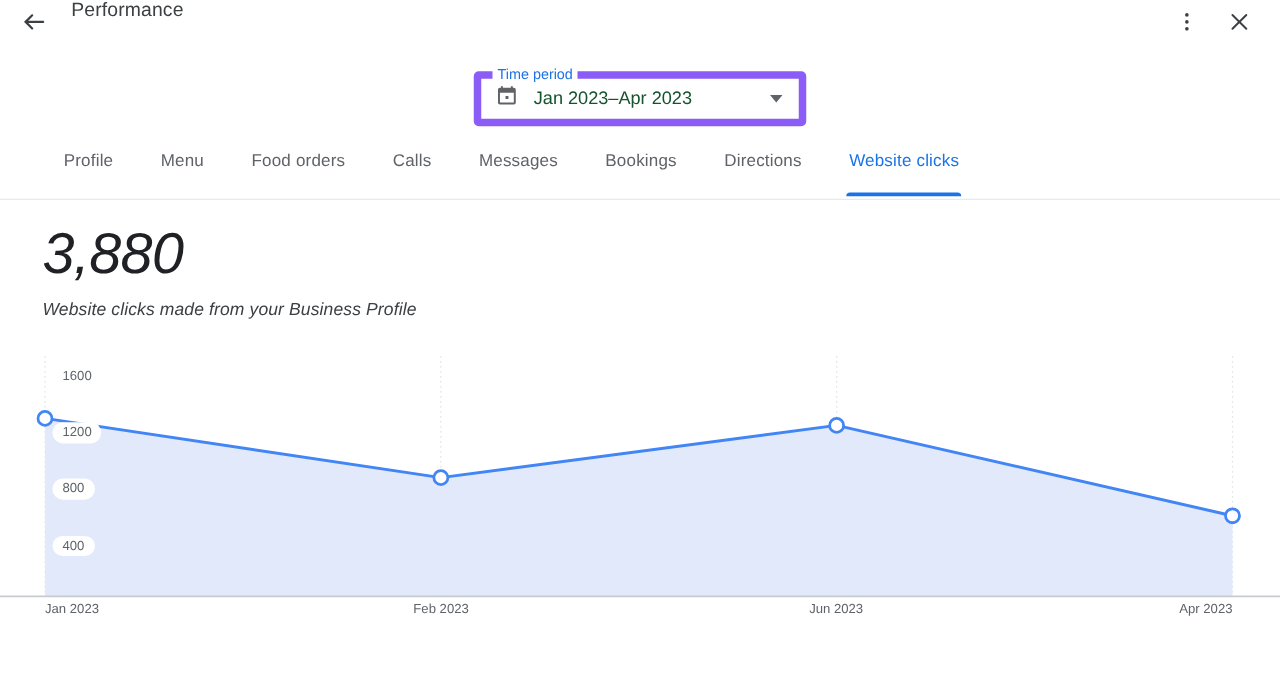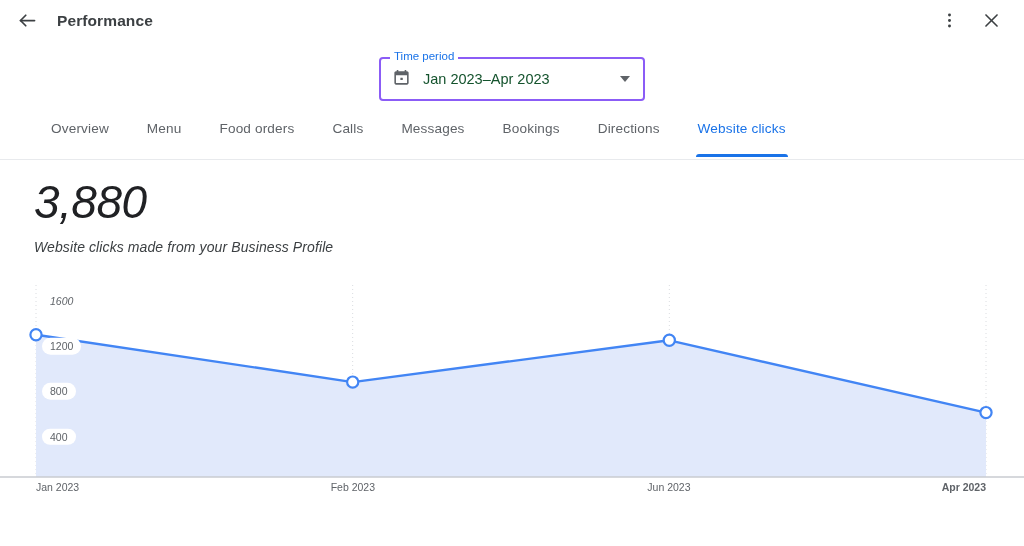--- a/index.html
+++ b/index.html
@@ -13,24 +13,23 @@
     font-family: "Liberation Sans", sans-serif;
     color: #202124;
     overflow: hidden;
     position: relative;
   }
 
   
   .topbar {
     height: 41px;
     display: flex;
-    align-items: center;
+    align-items: flex-start;
     padding: 0 16px 0 10px;
     box-sizing: border-box;
-    font-weight: bold;
   }
   .icon-btn {
     width: 34px;
     height: 34px;
     border-radius: 50%;
     display: flex;
     align-items: center;
     justify-content: center;
     cursor: pointer;
     flex: none;
@@ -56,21 +55,21 @@
   
   .timefield-row {
     display: flex;
     justify-content: center;
     margin-top: 16px;
   }
   .timefield {
     position: relative;
     width: 266px;
     height: 44px;
-    border: 2px solid #8b5cf6;
+    border: 6px solid #8b5cf6;
     border-radius: 4px;
     box-sizing: border-box;
     display: flex;
     align-items: center;
     padding: 0 10px 0 11px;
     cursor: pointer;
     background: #fff;
   }
   .timefield-legend {
     position: absolute;
@@ -231,21 +230,21 @@
         <path d="M19 4h-1V2.6h-2V4H8V2.6H6V4H5C3.9 4 3 4.9 3 6v13c0 1.1 .9 2 2 2h14c1.1 0 2-.9 2-2V6c0-1.1-.9-2-2-2zm0 15H5V9h14v10z"></path>
         <rect x="10.6" y="12.3" width="3" height="3" rx="0.3"></rect>
       </svg>
     </span>
     <span class="timefield-value">Jan 2023–Apr 2023</span>
     <span class="caret"></span>
   </div>
 </div>
 
 <div class="tabs">
-  <div class="tab"><span>Overview</span></div>
+  <div class="tab"><span>Profile</span></div>
   <div class="tab"><span>Menu</span></div>
   <div class="tab"><span>Food orders</span></div>
   <div class="tab"><span>Calls</span></div>
   <div class="tab"><span>Messages</span></div>
   <div class="tab"><span>Bookings</span></div>
   <div class="tab"><span>Directions</span></div>
   <div class="tab active">
     <span>Website clicks</span>
     <span class="tab-underline"></span>
   </div>
@@ -264,24 +263,24 @@
       <line x1="986" y1="8" x2="986" y2="200" stroke="#dadce0" stroke-width="1" stroke-dasharray="1 3"></line>
       <path d="M 36 200 L 36.0 57.7 L 352.7 105.1 L 669.3 63.3 L 986.0 135.6 L 986 200 Z" fill="#e1e9fb"></path>
       <path d="M 36.0 57.7 L 352.7 105.1 L 669.3 63.3 L 986.0 135.6" fill="none" stroke="#4285f4" stroke-width="2.4" stroke-linejoin="round" stroke-linecap="round"></path>
       <line x1="0" y1="200" x2="1024" y2="200" stroke="#c8cbd0" stroke-width="1.4"></line>
       <circle cx="36.0" cy="57.7" r="5.6" fill="#ffffff" stroke="#4285f4" stroke-width="2.2"></circle>
       <circle cx="352.7" cy="105.1" r="5.6" fill="#ffffff" stroke="#4285f4" stroke-width="2.2"></circle>
       <circle cx="669.3" cy="63.3" r="5.6" fill="#ffffff" stroke="#4285f4" stroke-width="2.2"></circle>
       <circle cx="986.0" cy="135.6" r="5.6" fill="#ffffff" stroke="#4285f4" stroke-width="2.2"></circle>
     </svg>
   <div id="ylabels">
-      <div class="ylabel" style="left: 42px; top: 24.2941px; font-style: italic;">1600</div>
+      <div class="ylabel" style="left: 42px; top: 24.2941px;">1600</div>
       <div class="ylabel" style="left: 42px; top: 69.4706px;">1200</div>
       <div class="ylabel" style="left: 42px; top: 114.647px;">800</div>
       <div class="ylabel" style="left: 42px; top: 159.824px;">400</div>
     </div>
   <div id="xlabels">
       <div class="xlabel" style="left: 36px;">Jan 2023</div>
       <div class="xlabel" style="left: 330.667px;">Feb 2023</div>
       <div class="xlabel" style="left: 647.333px;">Jun 2023</div>
-      <div class="xlabel" style="left: auto; right: 38px; font-weight: bold;">Apr 2023</div>
+      <div class="xlabel" style="left: auto; right: 38px;">Apr 2023</div>
     </div>
 </div>
 
 </body></html>

